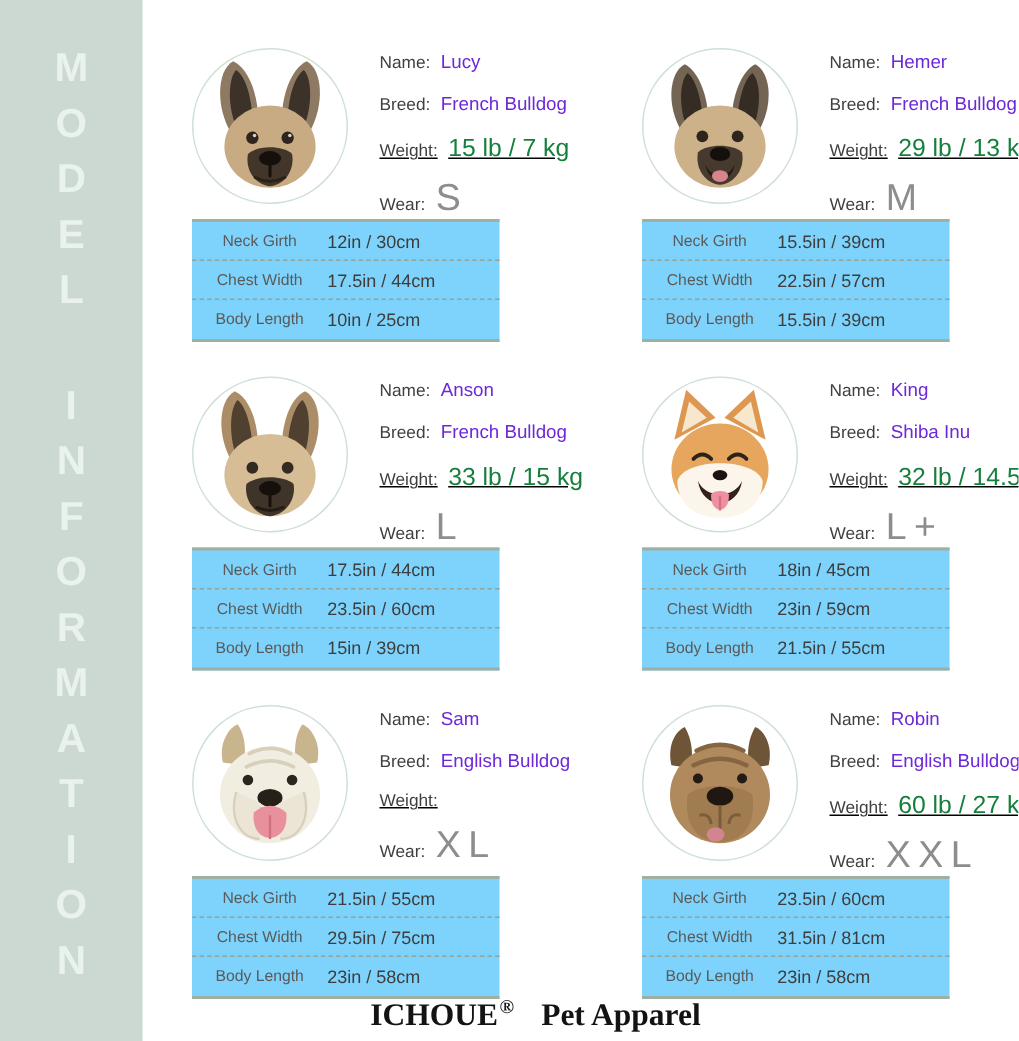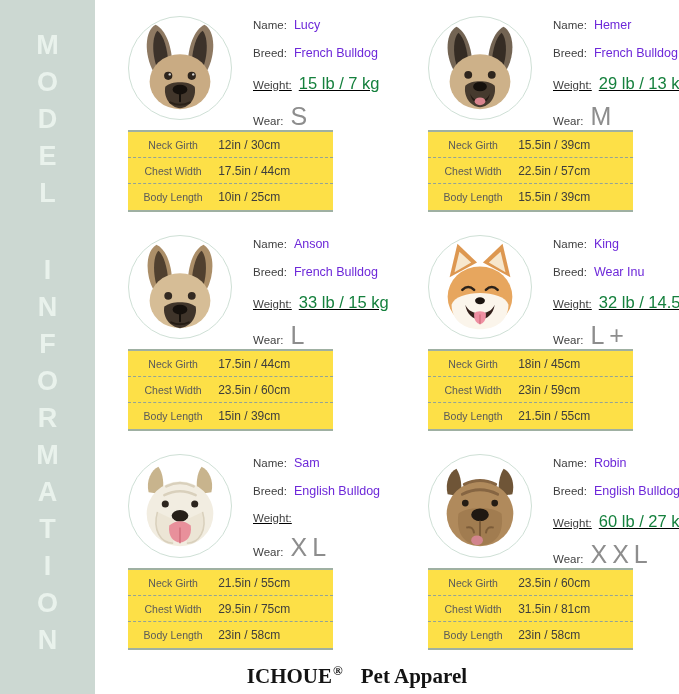--- a/index.html
+++ b/index.html
@@ -17,21 +17,21 @@
     padding-top:27px;
   }
   .side-letter{
     font-weight:bold;font-size:27px;line-height:37px;height:37px;
     color:#e9f2ec;user-select:none;
   }
   .side-letter:empty{height:40px;}
   
   .main{
     position:absolute;left:95px;top:0;width:584px;height:694px;
-    box-sizing:border-box;padding:16px 46px 0 33px;
+    box-sizing:border-box;padding:32px 46px 0 33px;
   }
   .grid{
     display:grid;grid-template-columns:205px 205px;
     column-gap:95px;row-gap:23px;
   }
   .card-top{display:flex;margin-bottom:10px;height:104px;}
   .photo{
     width:104px;height:104px;border-radius:50%;
     border:1px solid #cfe0d6;background:#fff;overflow:hidden;
     box-sizing:border-box;flex:none;
@@ -40,21 +40,21 @@
   .info{margin-left:21px;padding-top:2px;white-space:nowrap;}
   .line{display:flex;align-items:baseline;}
   .line-name,.line-breed{margin-bottom:14px;}
   .line-weight{margin-bottom:9px;text-decoration:underline;}
   .lbl{font-size:11.5px;color:#3f3f3f;}
   .val{font-size:12.5px;color:#6d28d9;margin-left:7px;}
   .val-weight{font-size:16.5px;color:#15803d;margin-left:7px;}
   .val-wear{font-size:25px;color:#8d8d8d;margin-left:7px;letter-spacing:5px;}
   
   .size-table{
-    width:205px;background:#fde047;box-sizing:border-box;
+    width:205px;background:#7dd3fc;box-sizing:border-box;
     border-top:2px solid #9fb0a2;border-bottom:2px solid #9fb0a2;
   }
   .trow{
     display:flex;align-items:center;height:26px;box-sizing:border-box;
     border-bottom:1px dashed #93a396;
   }
   .trow:last-child{border-bottom:none;}
   .tlbl{width:44%;text-align:center;font-size:10.5px;color:#5a5a5a;}
   .tval{flex:1;font-size:12px;color:#3d3d3d;}
   
@@ -319,21 +319,21 @@
               <use href="#sym-shiba"></use>
             </svg>
         </div>
         <div class="info">
           <div class="line line-name">
               <span class="lbl">Name:</span>
               <span class="val">King</span>
             </div>
           <div class="line line-breed">
               <span class="lbl">Breed:</span>
-              <span class="val">Wear Inu</span>
+              <span class="val">Shiba Inu</span>
             </div>
           <div class="line line-weight">
               <span class="lbl">Weight:</span>
               <span class="val-weight">32 lb / 14.5 kg</span>
             </div>
           <div class="line">
               <span class="lbl">Wear:</span>
               <span class="val-wear">L+</span>
             </div>
         </div>

